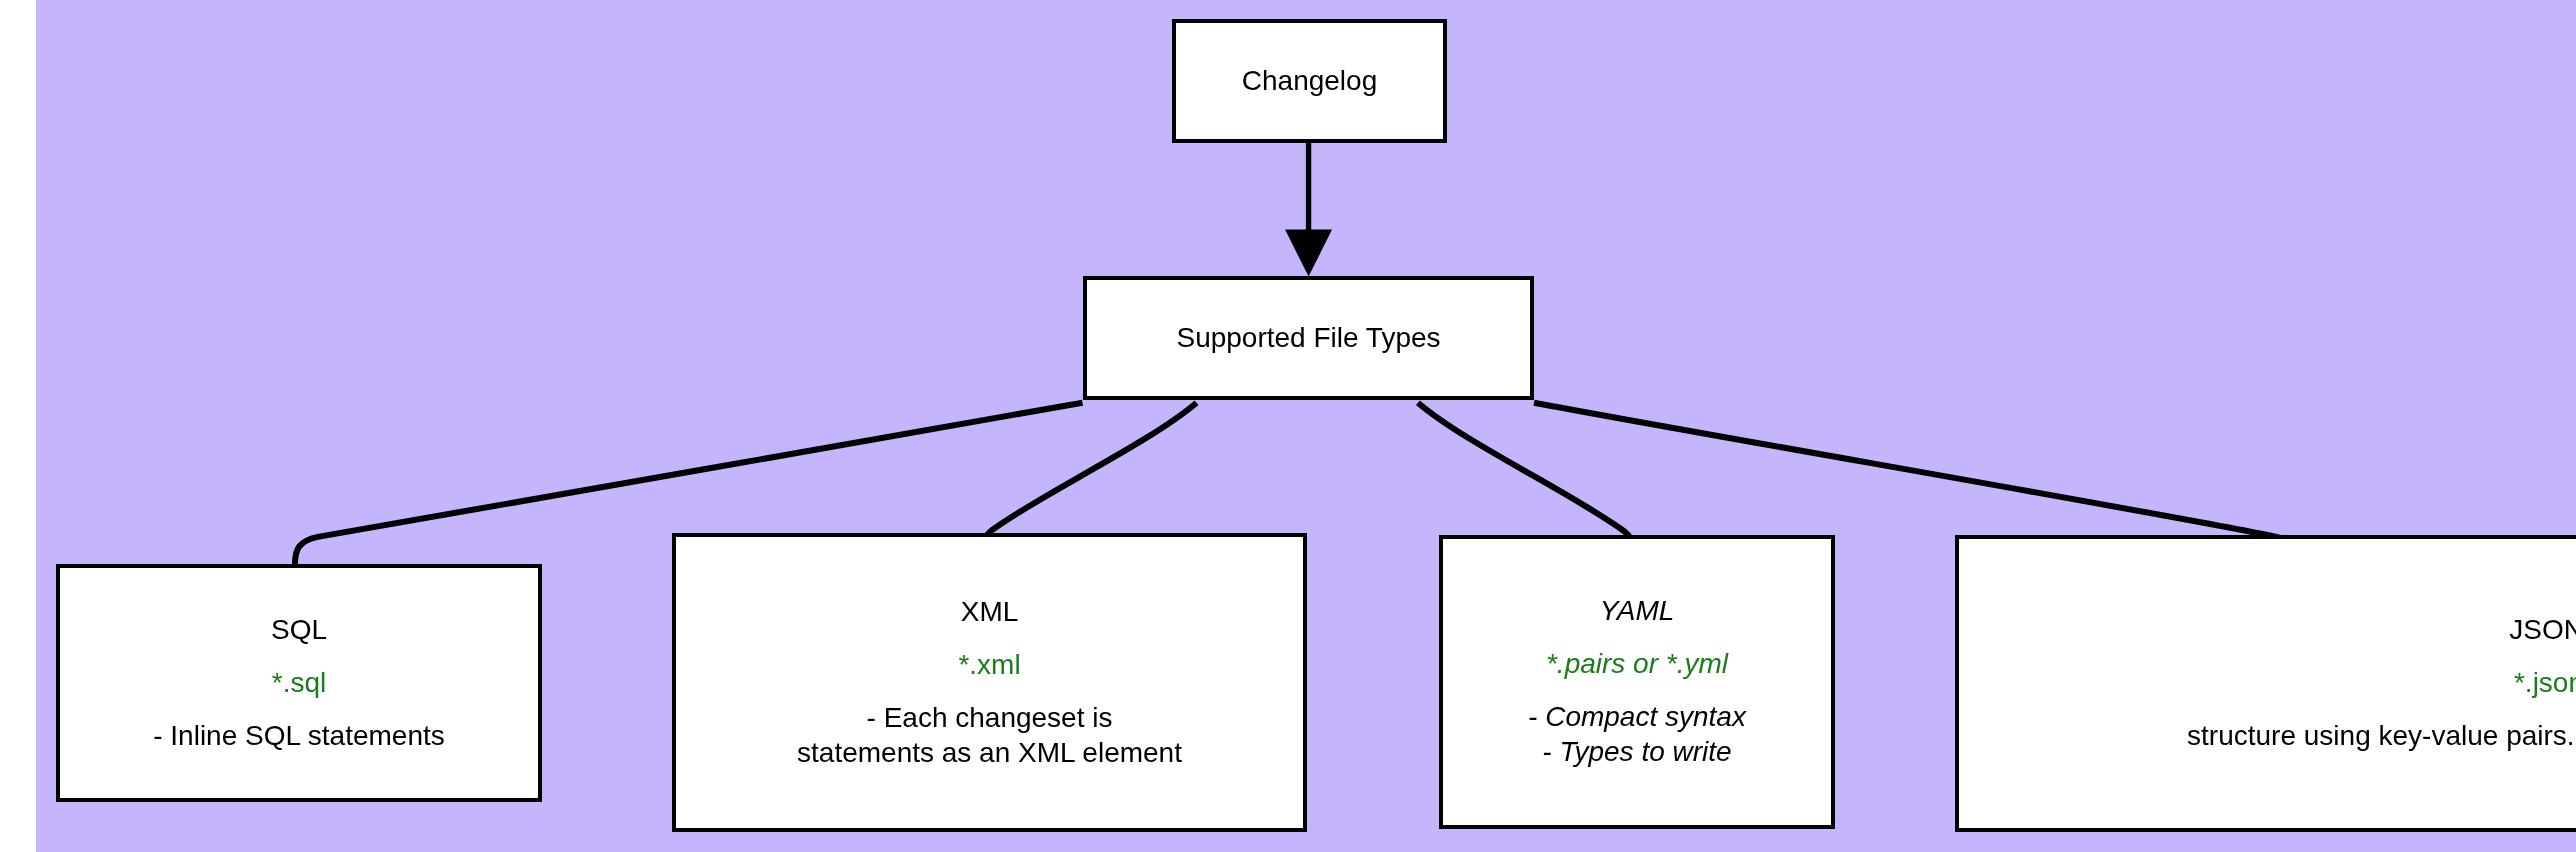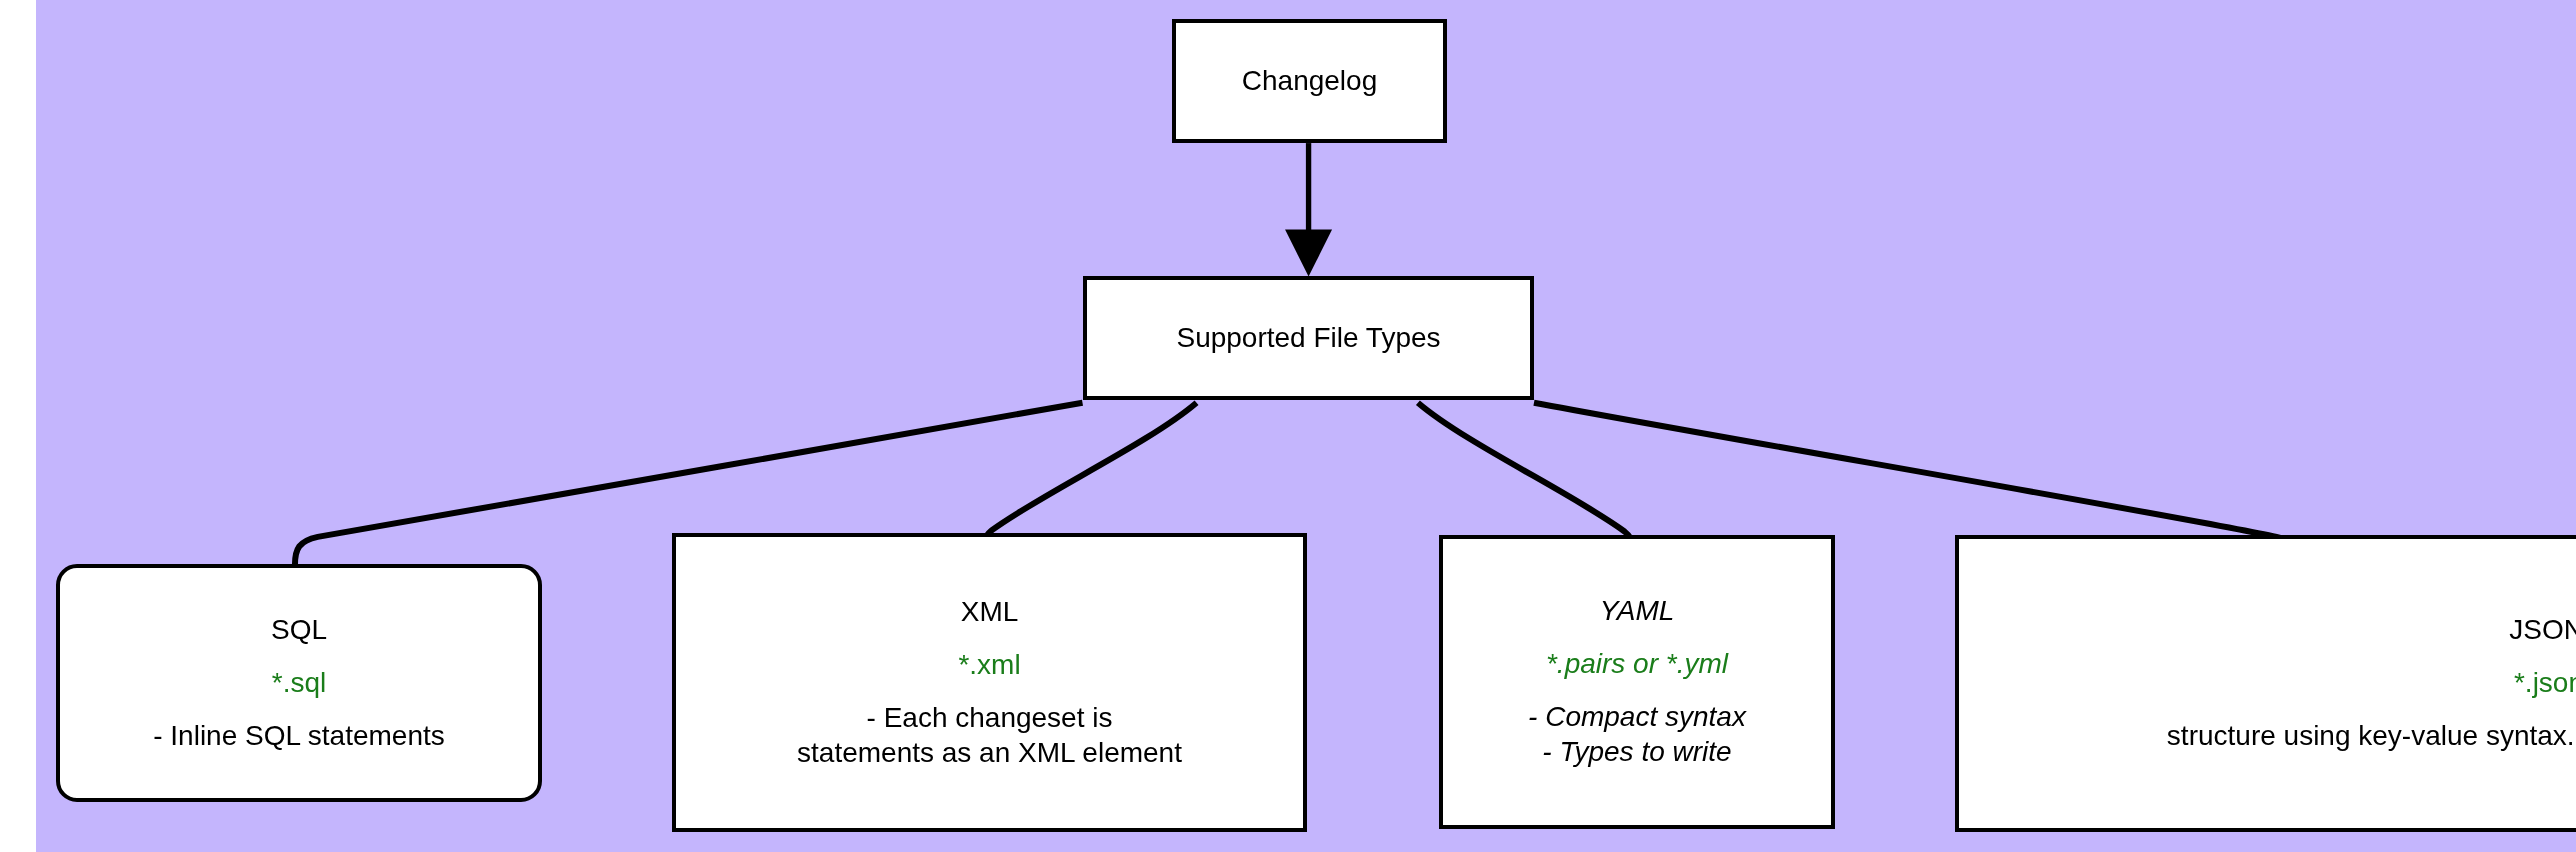--- a/index.html
+++ b/index.html
@@ -58,21 +58,21 @@
     white-space: nowrap;
   }
   
   #node-changelog {
     left: 1136px; top: 19px; width: 275px; height: 124px;
   }
   #node-supported {
     left: 1047px; top: 276px; width: 451px; height: 124px; align-items: center;
   }
   #node-sql {
-    left: 20px; top: 564px; width: 486px; height: 238px; border-radius: 21px;
+    left: 20px; top: 564px; width: 486px; height: 238px;
   }
   #node-xml {
     left: 636px; top: 533px; width: 635px; height: 299px;
   }
   #node-yaml {
     left: 1403px; top: 535px; width: 396px; height: 294px; font-style: italic;
   }
   #node-json {
     left: 1919px; top: 535px; width: 633px; height: 297px; align-items: flex-end;
   }
@@ -141,18 +141,18 @@
     <div class="node-desc">
       <span class="line">- Compact syntax</span>
       <span class="line">- Types to write</span>
     </div>
   </div>
 
   <div class="node" id="node-json">
     <div class="node-title">JSON</div>
     <div class="node-ext" style="color:#1a7d1a;">*.json</div>
     <div class="node-desc">
-      <span class="line">structure using key-value syntax.</span>
+      <span class="line">structure using key-value pairs.</span>
     </div>
   </div>
 
 </div>
 
 
 </body></html>

